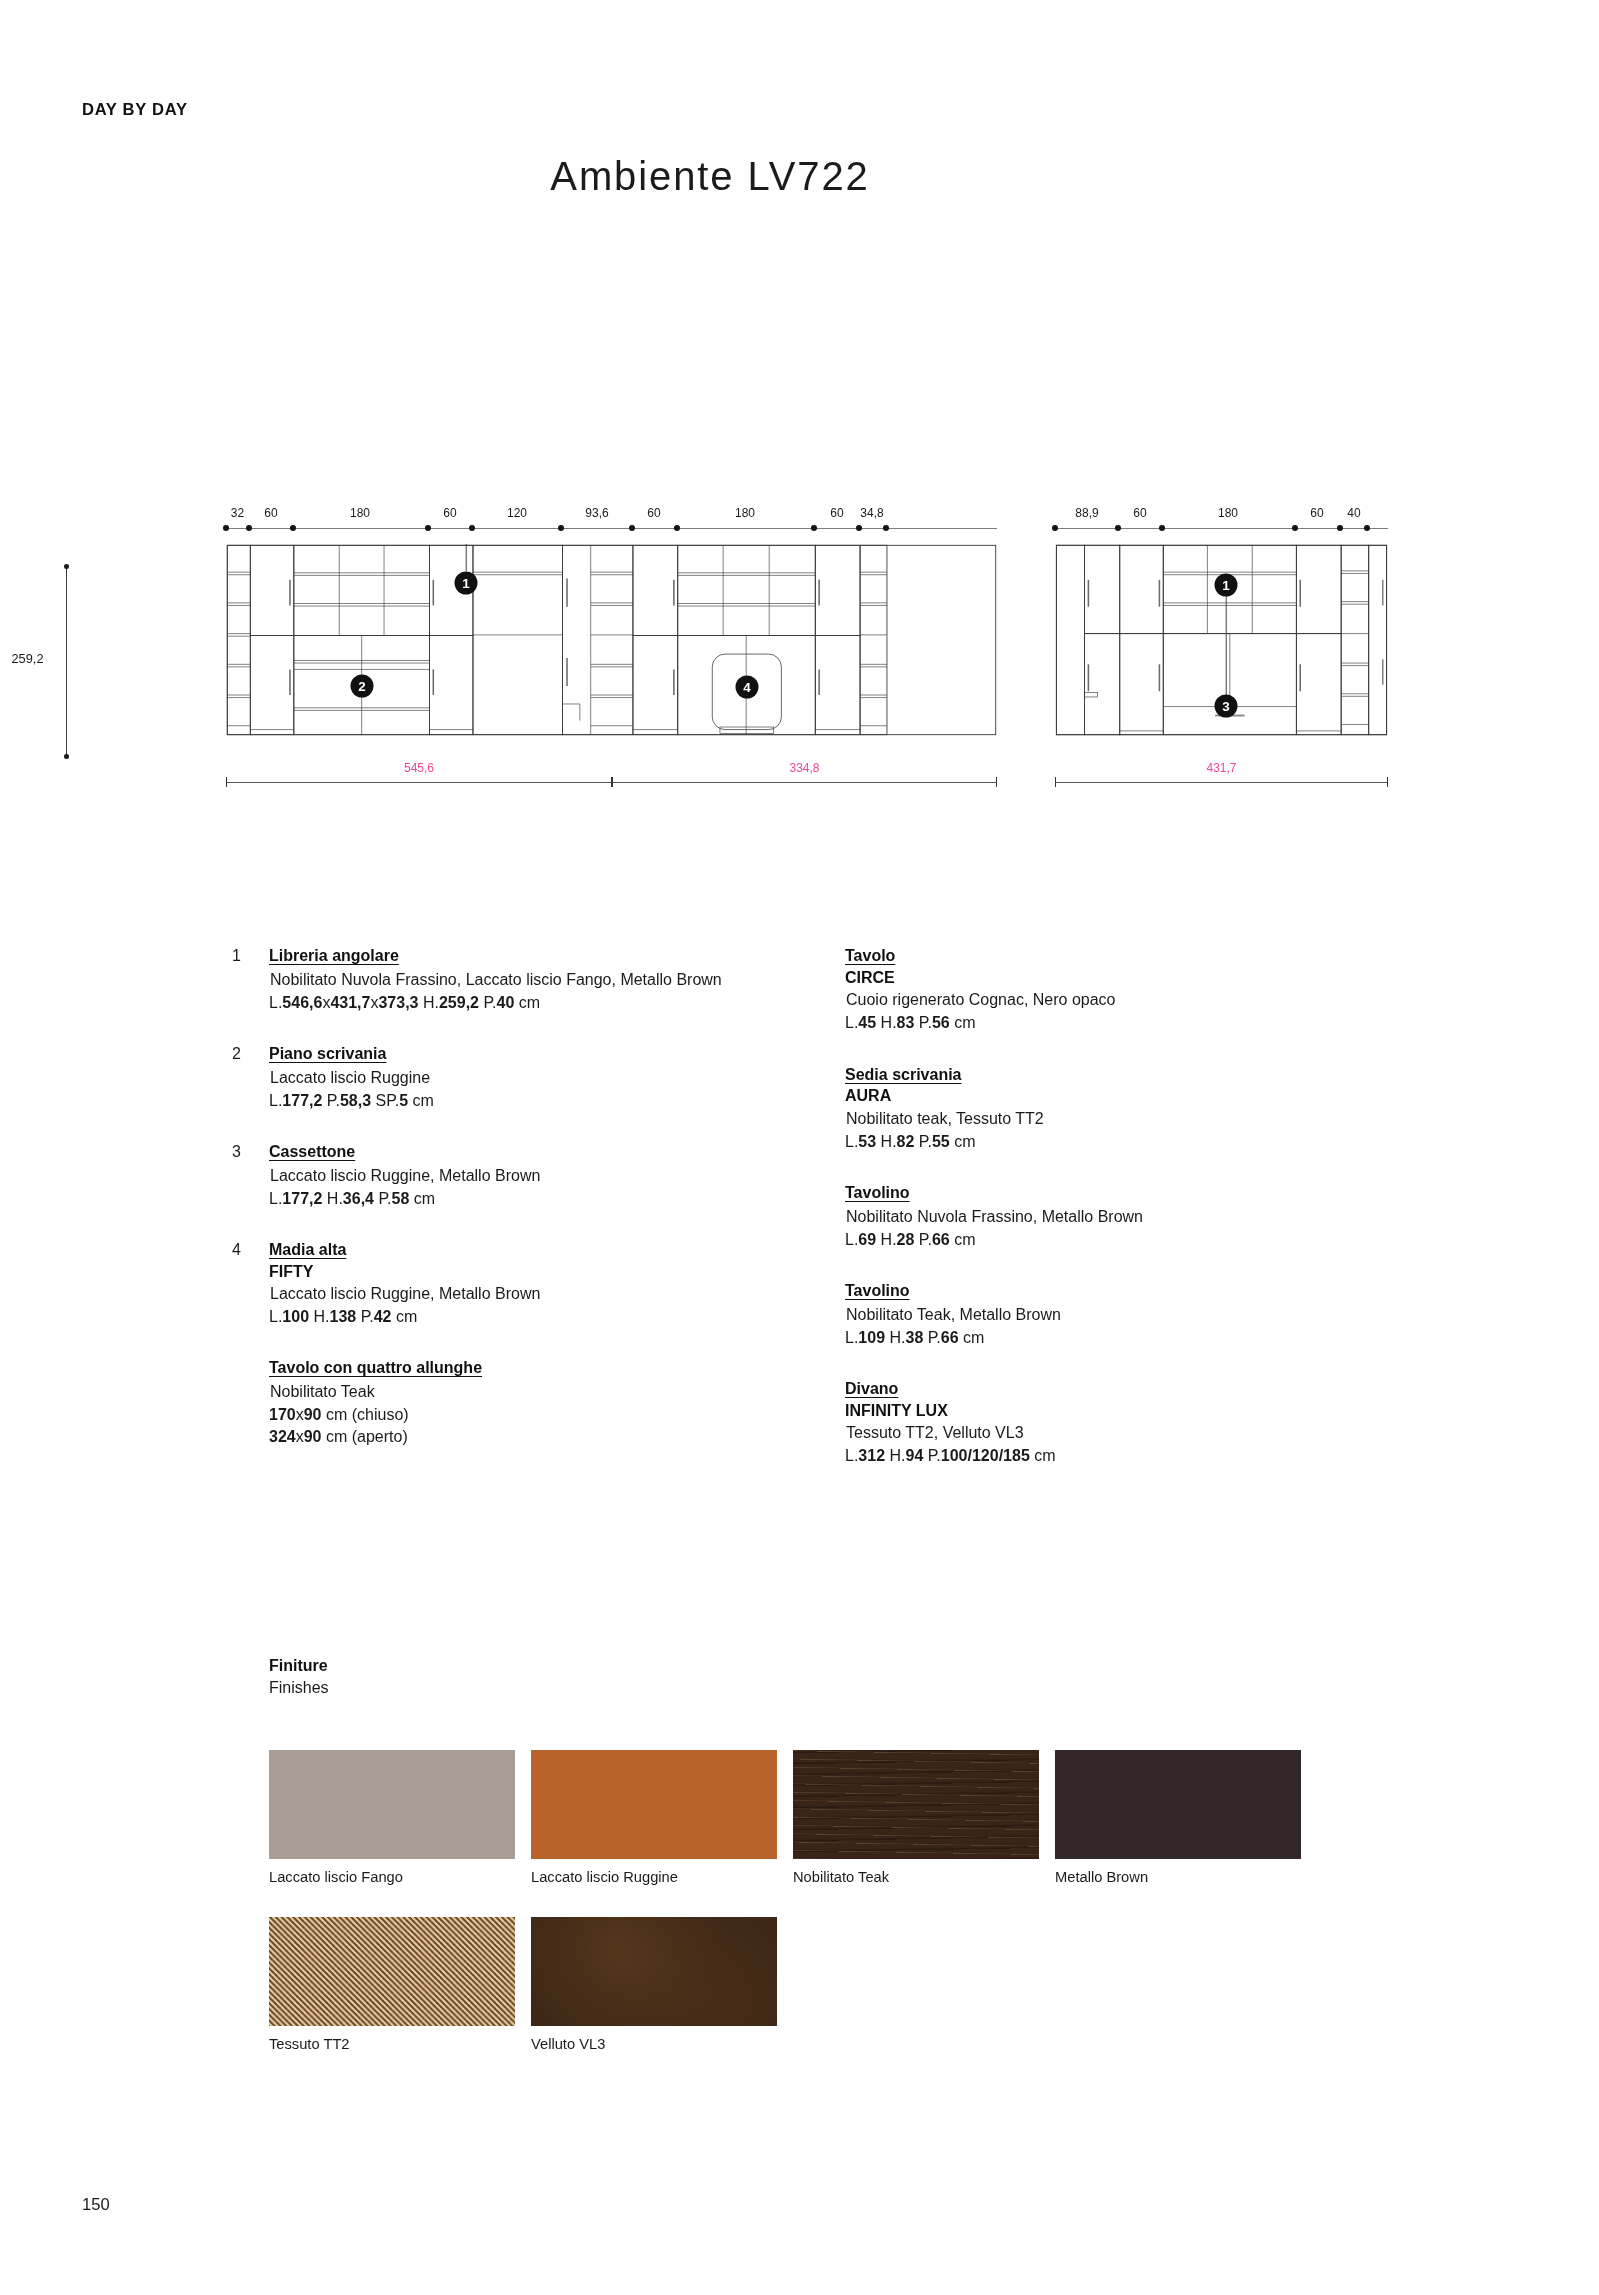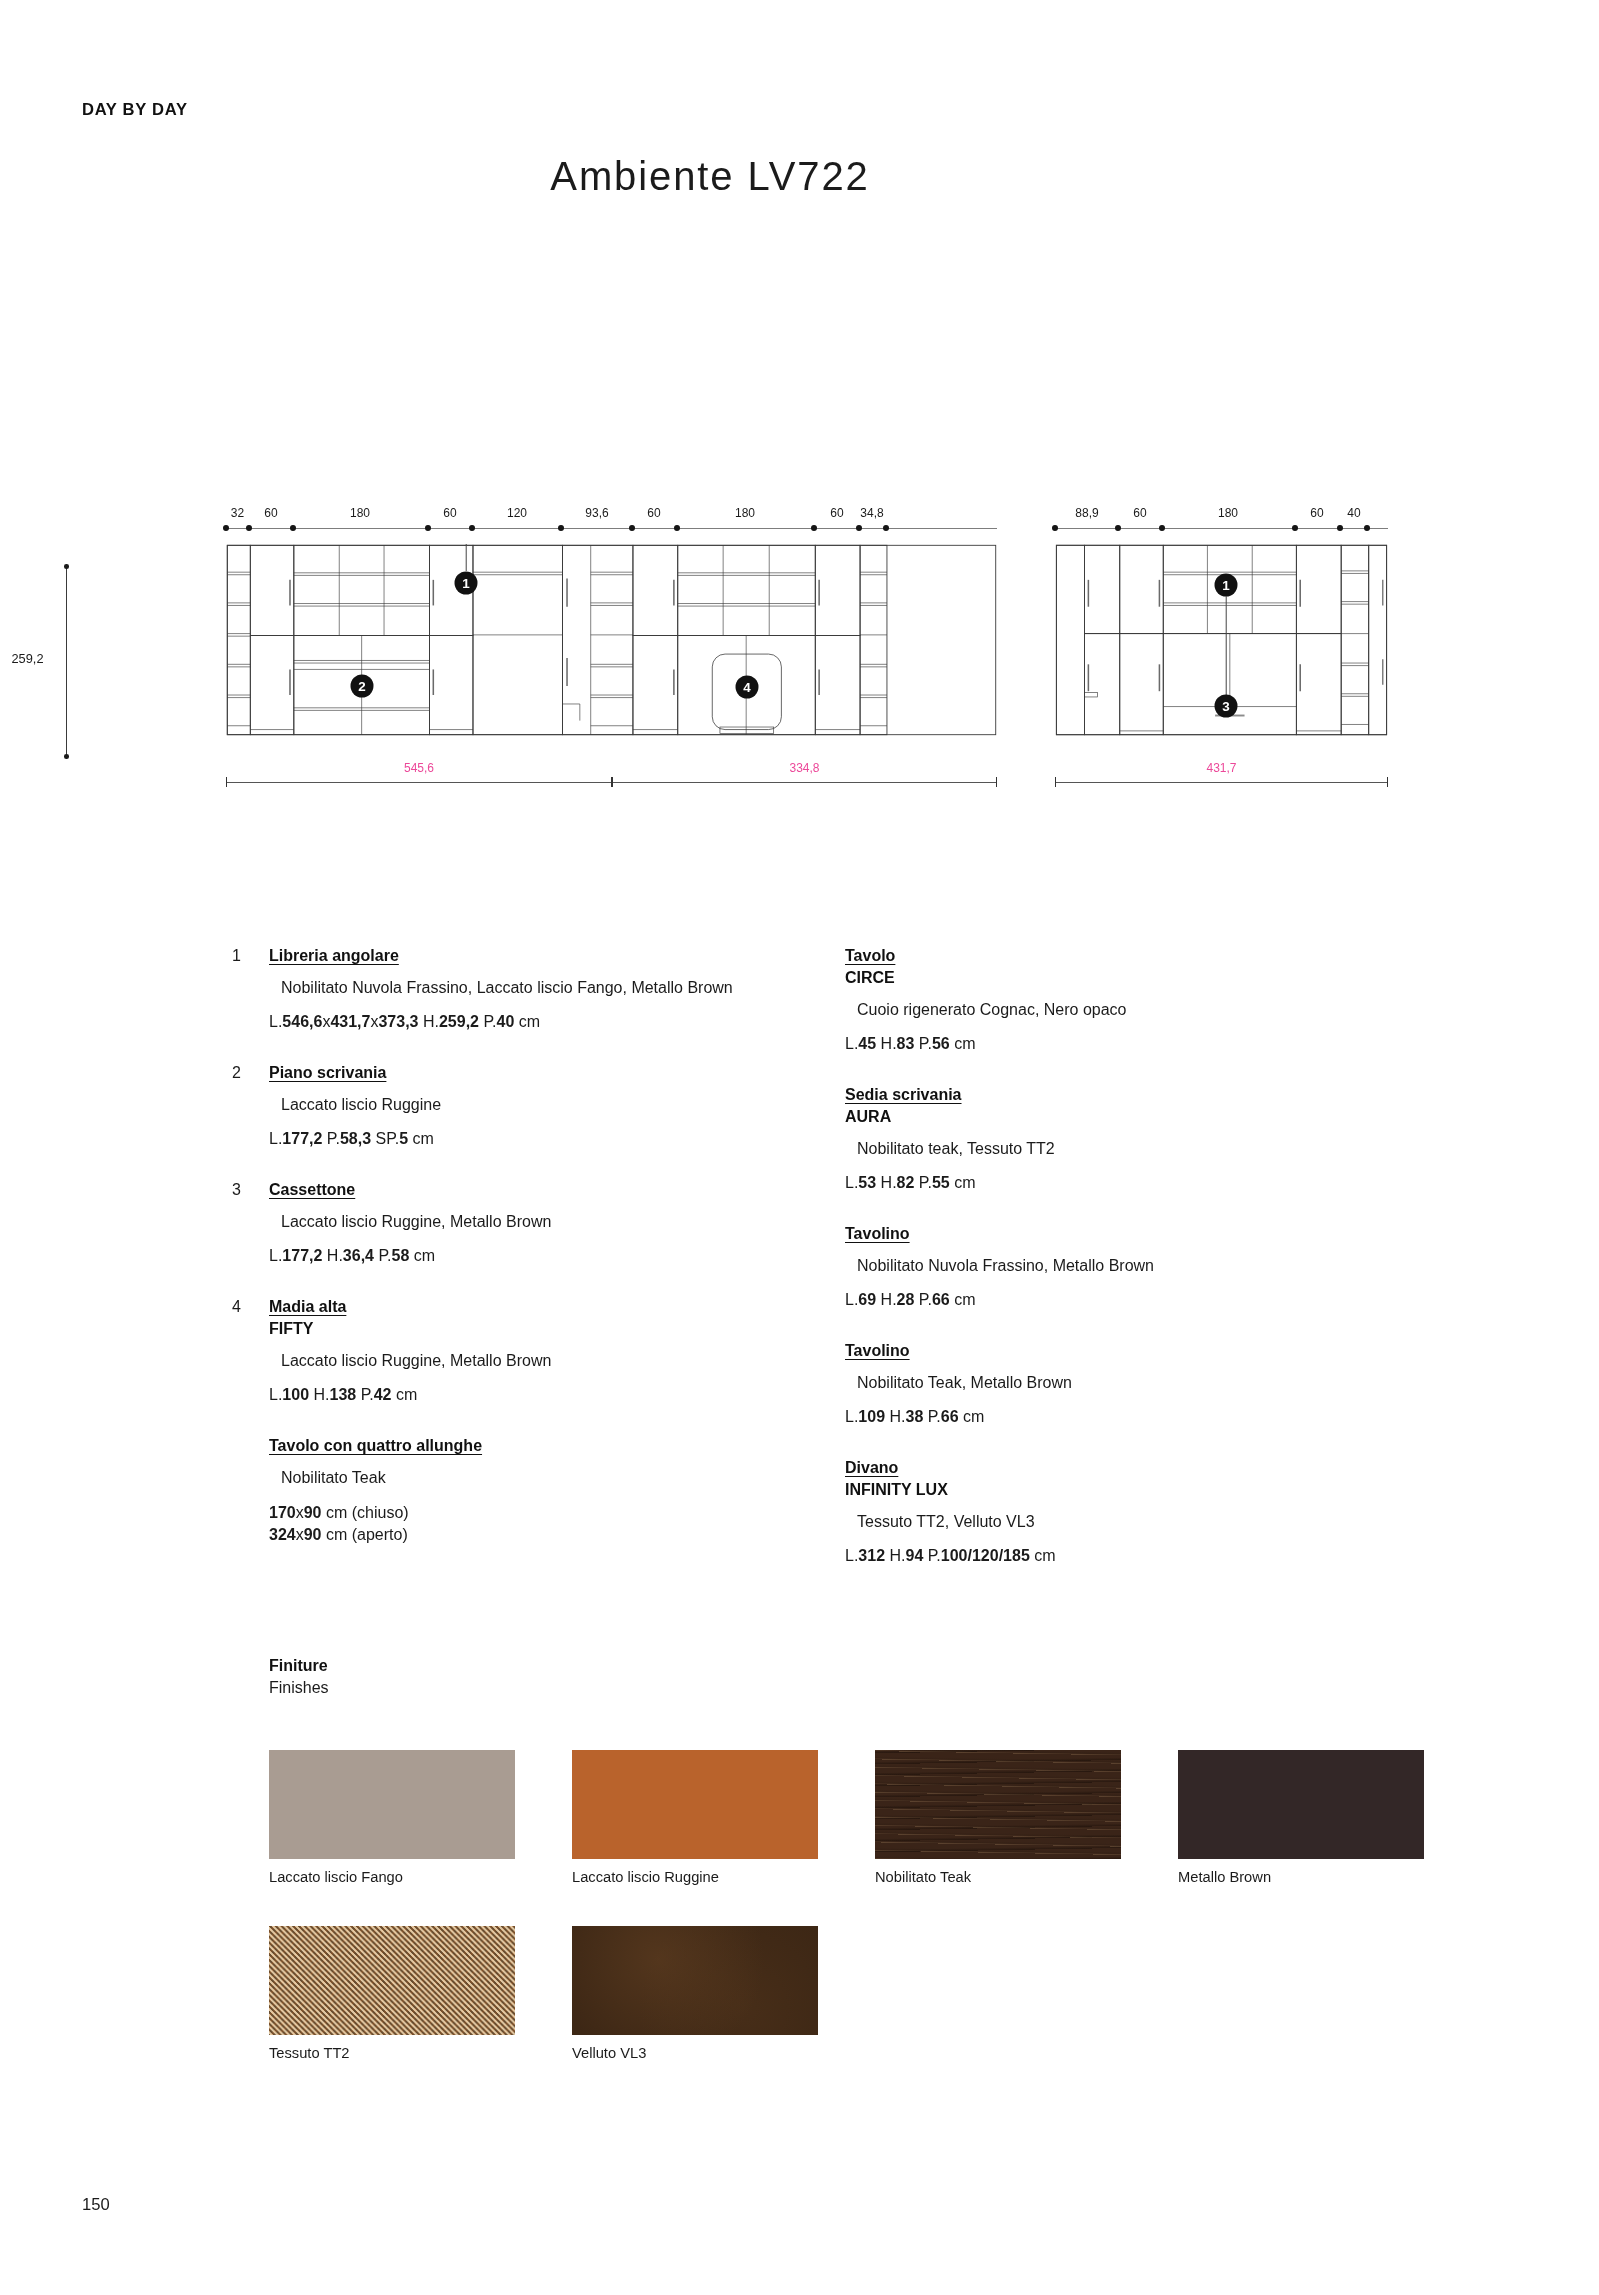--- a/index.html
+++ b/index.html
@@ -99,37 +99,37 @@
     font-size:16px; color:#1b1b1b;
   }
   .spec-title {
     font-size:16px; font-weight:bold; text-decoration:underline;
     text-underline-offset:2.6px; margin:0 0 3.8px 0; color:#111;
   }
   .spec-model {
     font-size:16px; font-weight:bold; margin:0 0 2.6px 0; color:#111;
   }
   .spec-mat {
-    font-size:16px; font-weight:400; line-height:1.38; margin:12px; color:#1b1b1b;
+    font-size:16px; font-weight:400; line-height:1.38; margin:1px; color:#1b1b1b;
   }
   .spec-dim {
     font-size:16px; font-weight:400; line-height:1.38; margin:0; color:#1b1b1b;
   }
   .spec-dim b { font-weight:bold; }
 
   
   .fin-head { position:absolute; left:269px; top:1657px; }
   .fin-title { font-size:16px; font-weight:bold; color:#111; margin:0 0 3.8px 0; }
   .fin-sub   { font-size:16px; font-weight:400; color:#1b1b1b; margin:0; }
 
   .swatch-grid {
     position:absolute; left:269px; top:1750px;
     width:1075px;
     display:grid; grid-template-columns:repeat(4, 262px);
-    column-gap:0; row-gap:32px;gap:41px;
+    column-gap:0; row-gap:32px;
   }
   .swatch-cell { width:246px; }
   .swatch-chip {
     width:246px; height:109px; display:block;
   }
   .swatch-label {
     margin-top:10.2px; font-size:14.7px; color:#1b1b1b; white-space:nowrap;
   }
 
   

